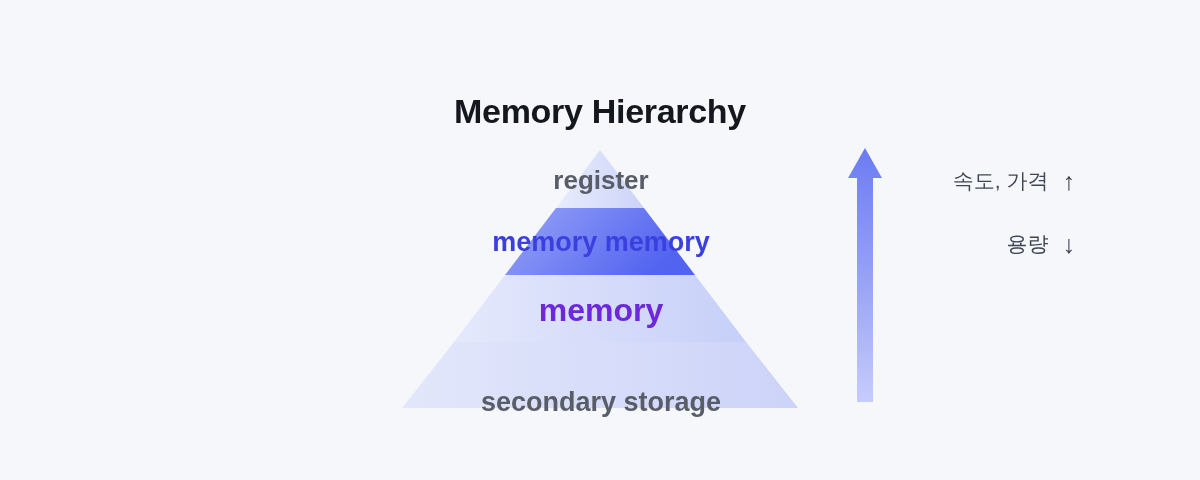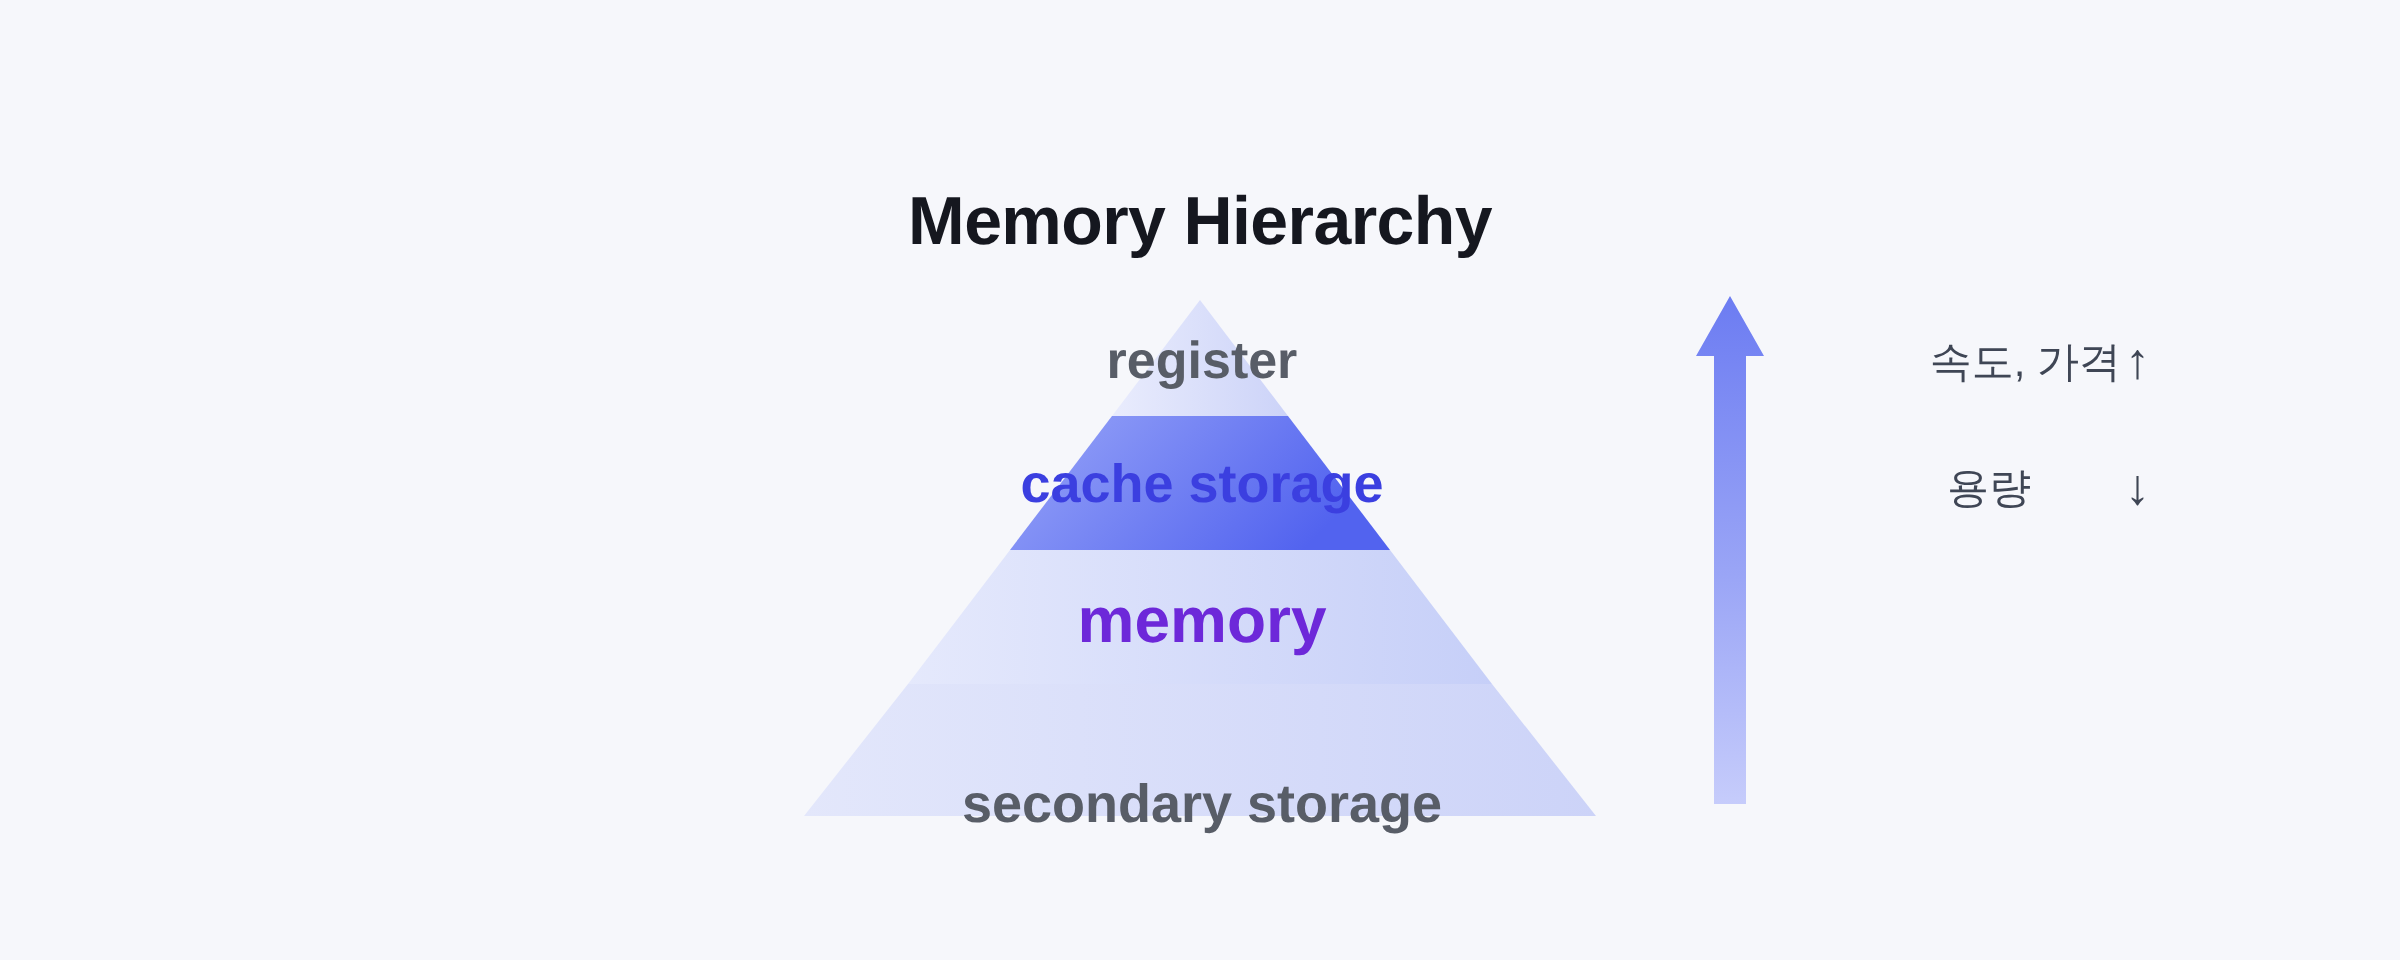--- a/index.html
+++ b/index.html
@@ -82,23 +82,22 @@
   }
   #legend-speed {
     left: 860px;
     top: 167px;
     width: 215px;
   }
   #legend-capacity {
     left: 860px;
     top: 230px;
     width: 215px;
-    gap: 45px;
   }
-  .legend-text { margin-right: 2px; }
+  .legend-text { margin-right: 14px; }
   .legend-dir {
     font-size: 25px;
     font-weight: 600;
     line-height: 1;
     display: inline-block;
   }
 </style>
 </head>
 <body>
 
@@ -130,21 +129,21 @@
       <polygon points="198,2 242,60 154,60" fill="url(#g0)"></polygon>
 
       <polygon points="154,60 242,60 293,127 103,127" fill="url(#g1)"></polygon>
 
       <polygon points="103,127 293,127 344,194 52,194" fill="url(#g2)"></polygon>
 
       <polygon points="52,194 344,194 396,260 0,260" fill="url(#g3)"></polygon>
     </svg>
 
     <div class="tier-label t0">register</div>
-    <div class="tier-label t1">cache storage</div>
+    <div class="tier-label t1">memory memory</div>
     <div class="tier-label t2">memory</div>
     <div class="tier-label t3">secondary storage</div>
   </div>
 
   <svg id="trend-arrow" width="42" height="262" viewBox="0 0 42 262">
     <defs>
       <linearGradient id="ag" x1="0" y1="0" x2="0" y2="1">
         <stop offset="0%" stop-color="#6c7cf2"></stop>
         <stop offset="55%" stop-color="#9aa5f6"></stop>
         <stop offset="100%" stop-color="#c6ccfb"></stop>

